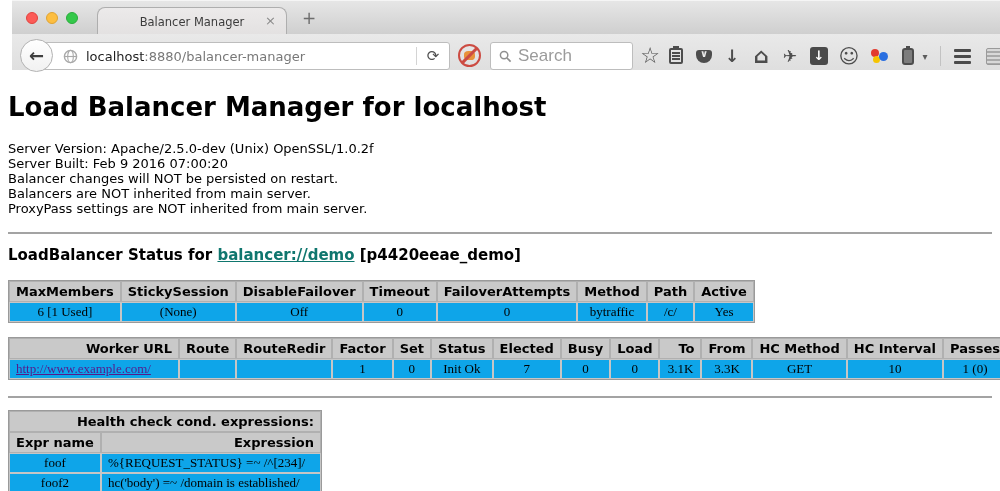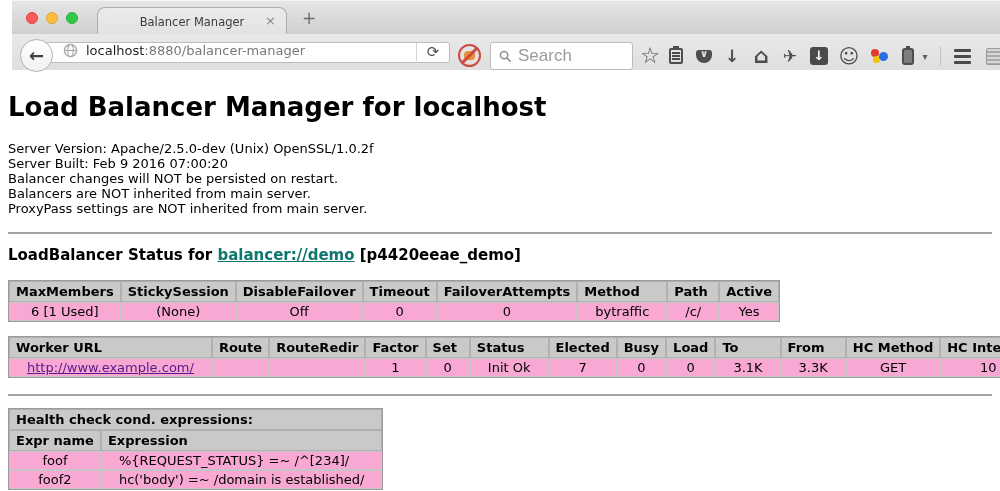--- a/index.html
+++ b/index.html
@@ -29,23 +29,23 @@
   .toolbar { position:absolute; top:34px; left:0; width:1000px; height:43px;
              background:linear-gradient(#e9e9e9,#dddddd);
              border-bottom:1px solid #a6a6a6; }
 
   .back-btn { position:absolute; left:8px; top:5px; width:33px; height:33px;
               border-radius:50%; background:linear-gradient(#ffffff,#f1f1f1);
               border:1px solid #b2b2b2; z-index:2;
               display:flex; align-items:center; justify-content:center;
               font-size:18px; font-weight:bold; color:#3f3f3f; }
 
-  .urlbar { position:absolute; left:28px; top:8px; width:410px; height:21px;
+  .urlbar { position:absolute; left:28px; top:8px; width:410px; height:28px;
             background:#fff; border:1px solid #bdbdbd; border-radius:3px;
-            display:flex; z-index:1; }
+            display:flex; align-items:center; z-index:1; }
   .globe { margin-left:22px; width:15px; height:15px; flex:none; }
   .url-text { margin-left:8px; font-size:13px; white-space:nowrap; overflow:hidden; flex:1; }
   .url-domain { color:#1f1f1f; }
   .url-rest { color:#787878; }
   .url-divider { width:1px; height:18px; background:#d4d4d4; flex:none; }
   .reload { width:32px; text-align:center; font-size:15px; color:#4f4f4f; flex:none; }
 
   .blocked { position:absolute; left:446px; top:10px; width:23px; height:23px; }
   .blocked .ring { position:absolute; inset:0; border:2.5px solid #cc4b42; border-radius:50%; }
   .blocked .slash { position:absolute; left:1px; top:10px; width:21px; height:2.5px;
@@ -103,23 +103,23 @@
              background:#fff; padding:0 8px; font-size:13px; color:#000; }
   h1.page-title { font-size:26px; font-weight:bold; margin:22px 0 19px 0; }
   .info-line { line-height:15px; }
   hr.rule { border:none; height:2px; background:#a3a3a3; margin:16px 0 12px 0; }
   .section-heading { font-size:15px; font-weight:bold; margin:0 0 16px 0; }
   .section-heading a { color:#0f766e; }
 
   table.data { border-collapse:separate; border-spacing:0; border:1px solid #9a9a9a;
                font-size:13px; margin-bottom:14px; }
   table.data th { background:#c9c9c9; font-weight:bold; border:1px solid #b0b0b0;
-                  padding:2px 6px; text-align:left; white-space:nowrap; }
-  table.data td { background:#f9a8d4; border:1px solid #c6c6c6; padding:1px 17px;
-                  text-align:center; white-space:nowrap; }
+                  padding:2px 6px; text-align:right; white-space:nowrap; }
+  table.data td { background:#0ea5e9; border:1px solid #c6c6c6; padding:1px 6px;
+                  text-align:center; white-space:nowrap;font-family:Liberation Serif, serif; }
   table.data td.left { text-align:left; }
   table.data a { color:#551a8b; }
   td.empty { min-width:40px; }
 
   .health-rule { margin:8px 0 8px 0; }
 </style>
 </head>
 <body>
 
 <div class="chrome">

